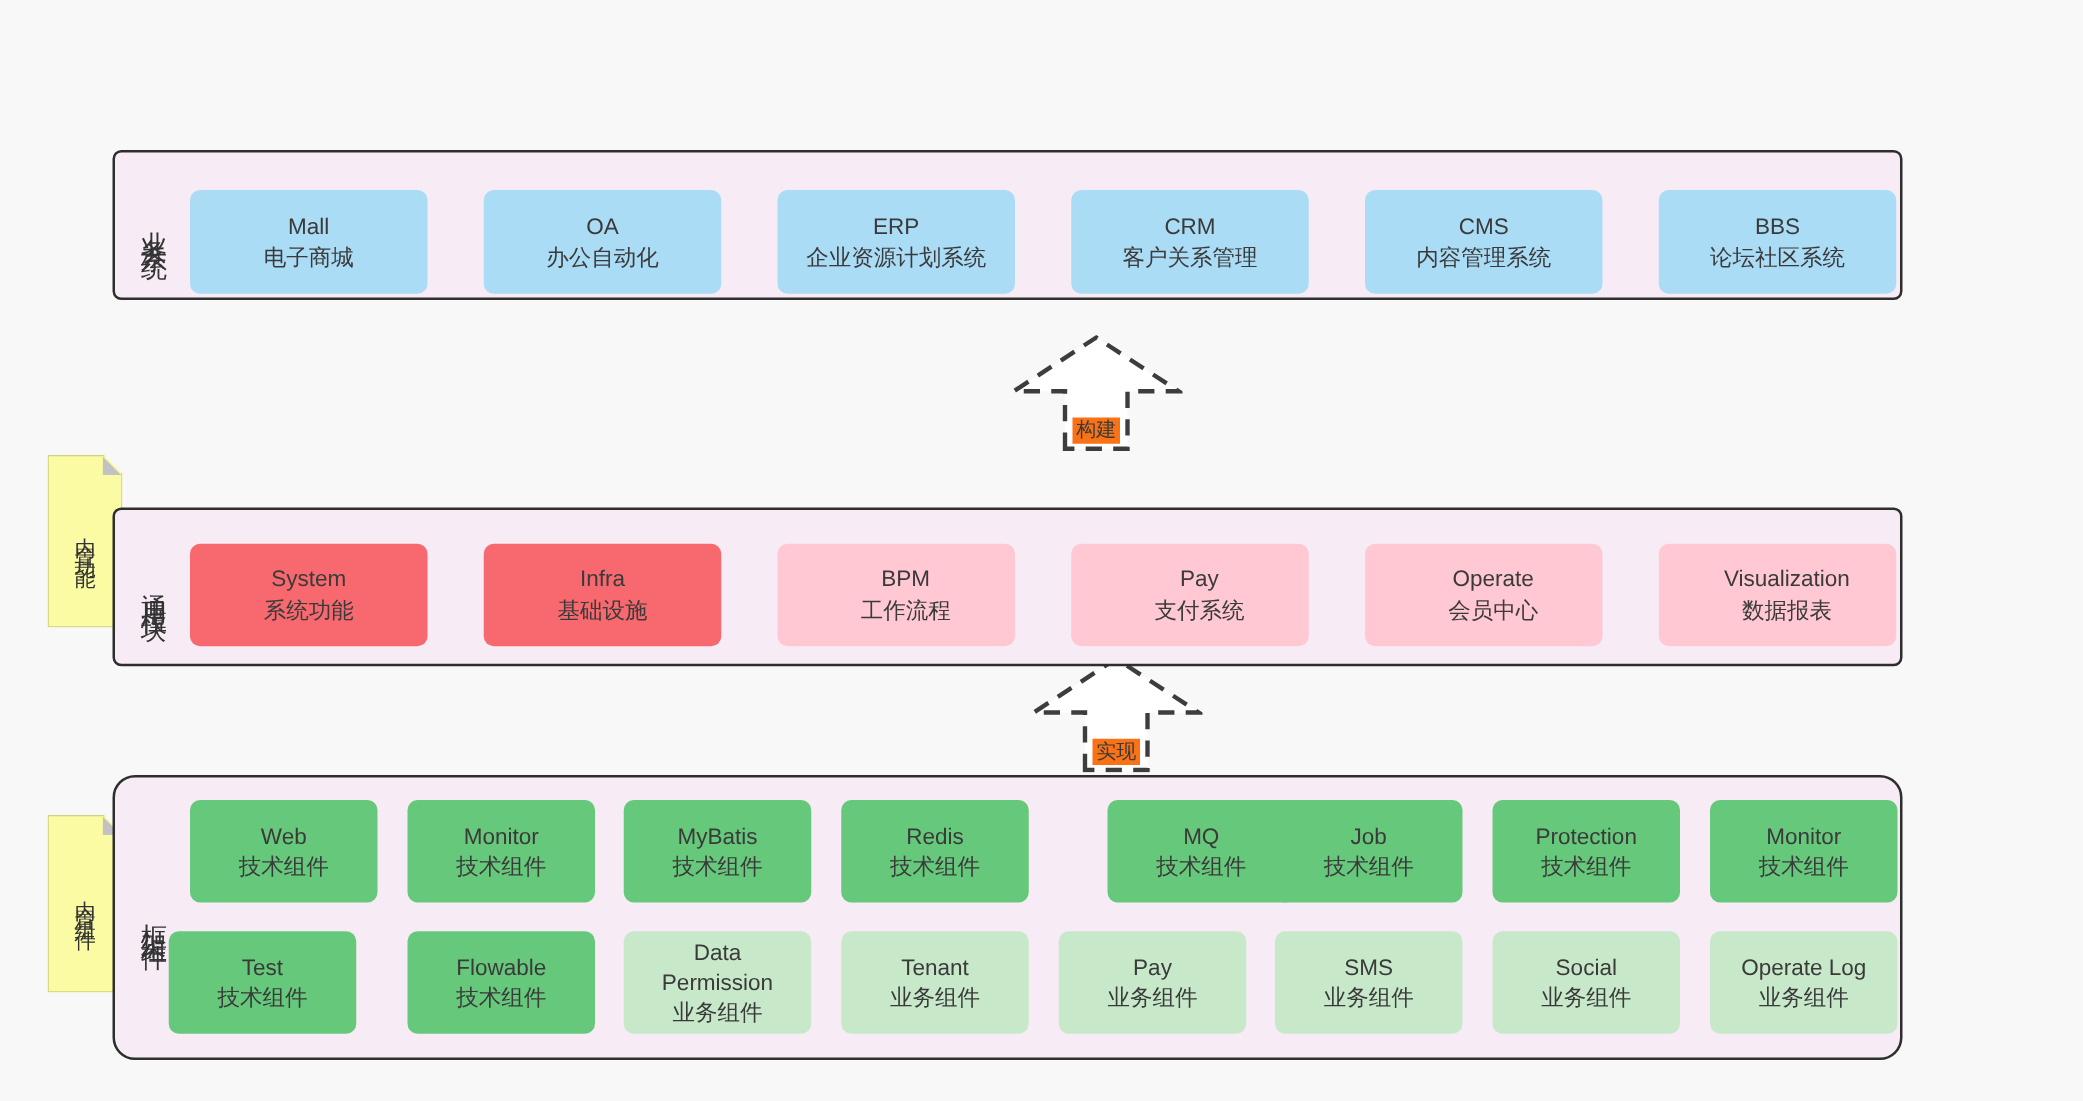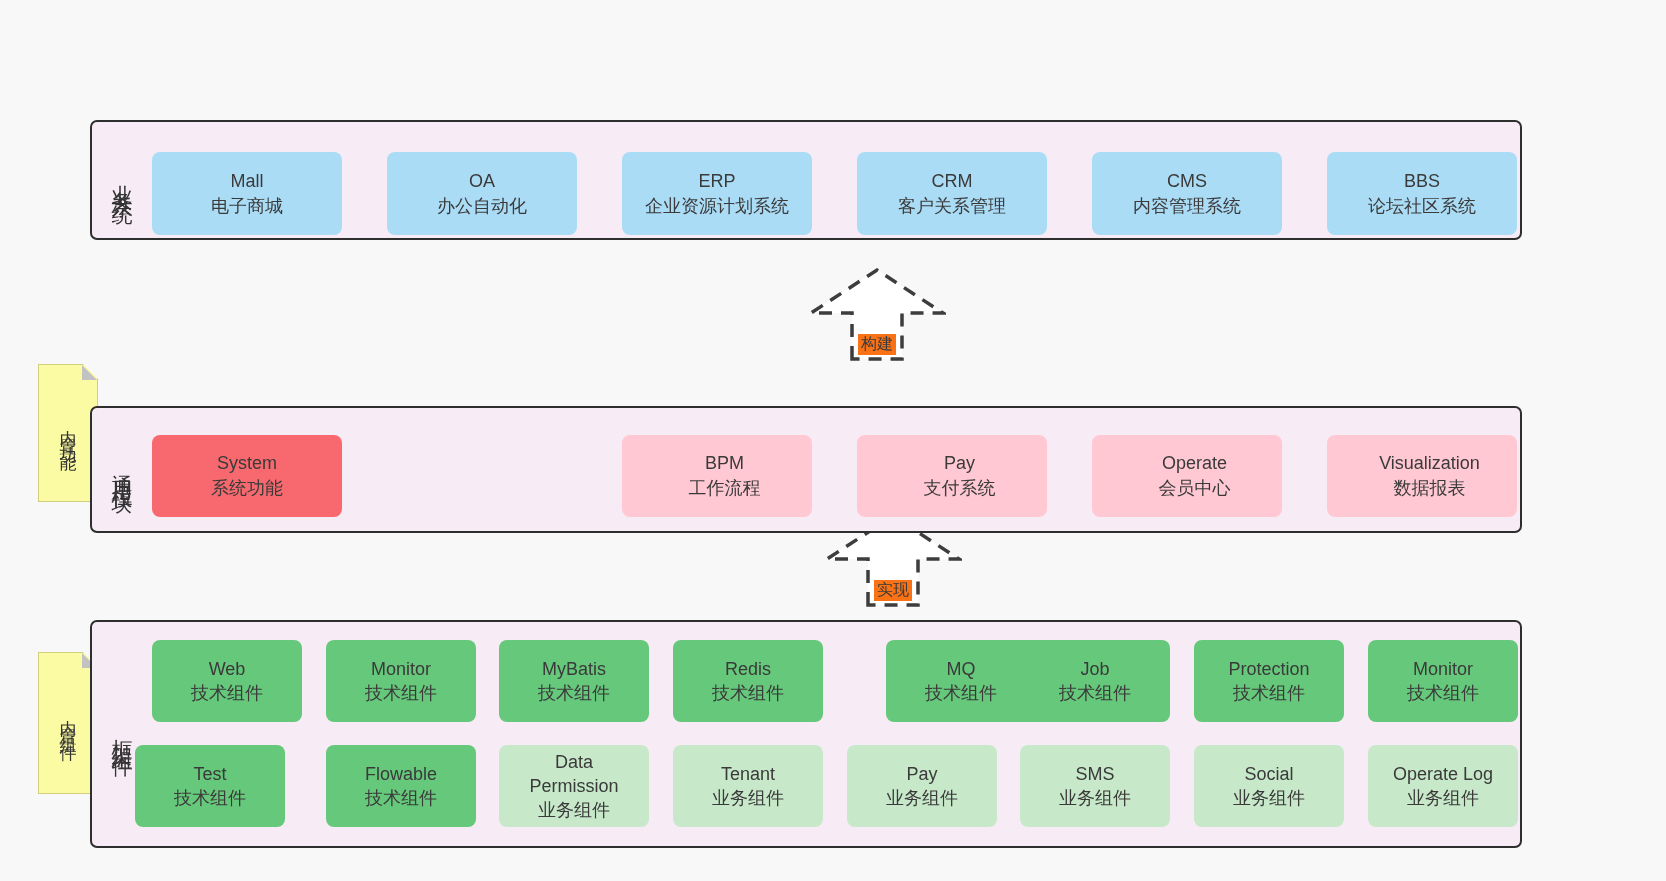--- a/index.html
+++ b/index.html
@@ -14,21 +14,21 @@
   .layer{
     position:absolute;left:90px;width:1432px;
     background:var(--container-bg,#f7ecf5);
     border:2px solid var(--container-border,#2e2e2e);
     border-radius:7px;
     box-sizing:border-box;
     z-index:2;
   }
   #layer-business{top:120px;height:120px;}
   #layer-modules{top:370px;height:127px;margin-top:36px;}
-  #layer-framework{top:620px;height:228px;}
+  #layer-framework{top:620px;height:228px;border-radius:18px;}
 
   .side-label{
     position:absolute;left:10px;top:0;bottom:0;width:40px;
     display:flex;align-items:center;justify-content:center;
     writing-mode:vertical-lr;text-orientation:upright;
     font-size:21px;letter-spacing:6px;color:#333;
   }
 
   
   .box{
@@ -66,21 +66,21 @@
   }
   .note .note-text{
     writing-mode:vertical-lr;text-orientation:upright;
     font-size:17px;letter-spacing:8px;color:#333;
   }
 
   
   .arrow{position:absolute;width:138px;height:94px;z-index:1;}
   .arrow svg{display:block;width:100%;height:100%;}
   #arrow-build{left:808px;top:267px;}
-  #arrow-implement{left:824px;top:513px;}
+  #arrow-implement{left:824px;top:524px;}
   .arrow-label{
     position:absolute;left:50%;top:45px;transform:translateX(-50%);
     background:#f97316;padding:0 3px;
     font-size:16px;color:#3a3a3a;white-space:nowrap;margin-top:22px;
   }
 </style>
 </head>
 <body>
 
 <div id="canvas">
@@ -128,20 +128,24 @@
     </svg>
     <div class="arrow-label">构建</div>
   </div>
 
   <div class="layer" id="layer-modules">
     <div class="side-label">通用模块</div>
     <div class="box red" style="left:60px">
       <span>System</span>
       <span>系统功能</span>
     </div>
+    <div class="box red" style="left:295px">
+      <span>Infra</span>
+      <span>基础设施</span>
+    </div>
     <div class="box pink" style="left:530px">
       <span>BPM</span>
       <span>工作流程</span>
     </div>
     <div class="box pink" style="left:765px">
       <span>Pay</span>
       <span>支付系统</span>
     </div>
     <div class="box pink" style="left:1000px">
       <span>Operate</span>

